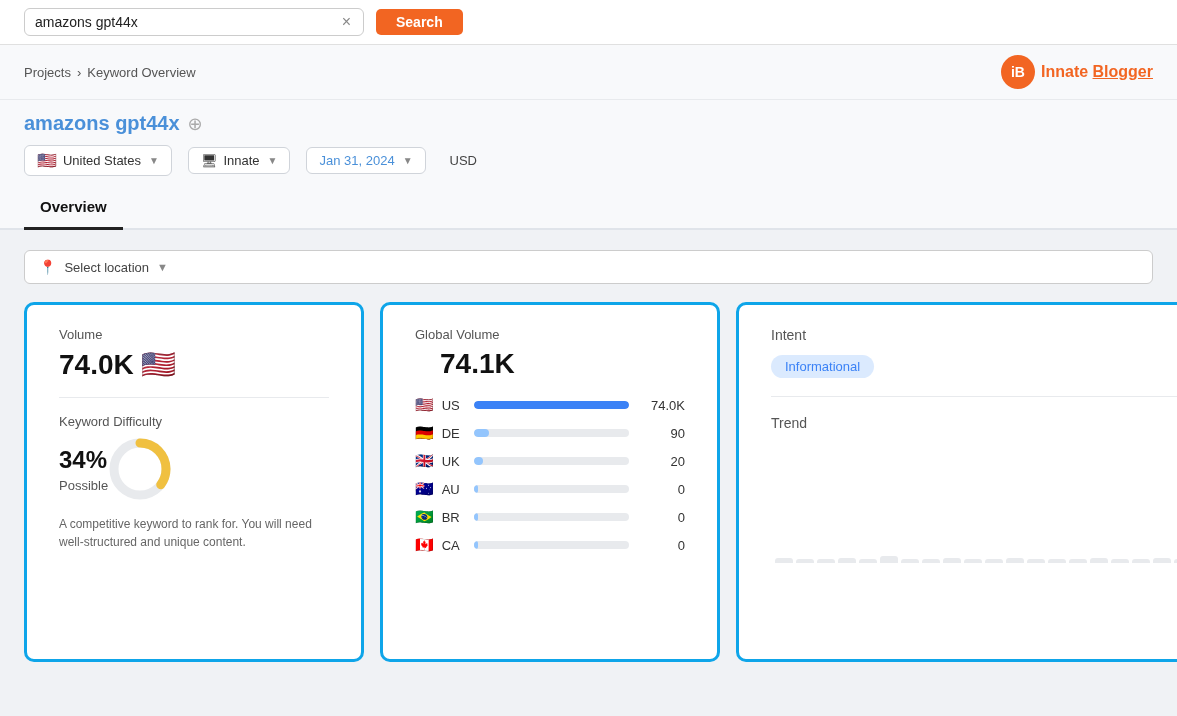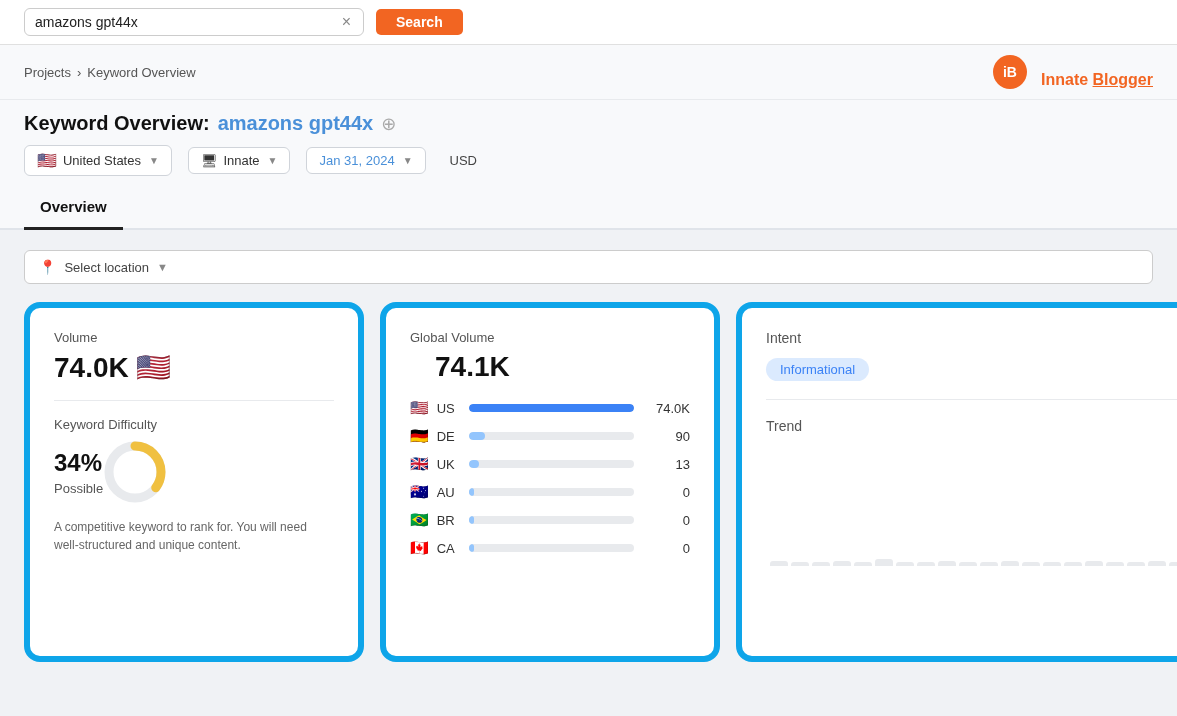--- a/index.html
+++ b/index.html
@@ -9,21 +9,21 @@
     .header { background: #fff; border-bottom: 1px solid #e0e0e0; padding: 8px 24px; display: flex; align-items: center; gap: 12px; }
     .search-box { display: flex; align-items: center; border: 1.5px solid #ccc; border-radius: 6px; padding: 4px 10px; width: 340px; gap: 8px; background: #fff; }
     .search-box input { border: none; outline: none; font-size: 14px; flex: 1; color: #222; }
     .clear-btn { background: none; border: none; cursor: pointer; color: #888; font-size: 16px; padding: 0 2px; }
     .search-btn { background: #f26522; color: #fff; border: none; border-radius: 5px; padding: 5px 20px; font-size: 14px; font-weight: 600; cursor: pointer; }
 
     
     .breadcrumb-bar { background: #f8f9fb; border-bottom: 1px solid #e8eaed; padding: 10px 24px; display: flex; align-items: center; justify-content: space-between; }
     .breadcrumb { display: flex; align-items: center; gap: 6px; font-size: 13px; color: #555; }
     .breadcrumb a { color: #555; text-decoration: none; }
-    .logo-area { display: flex; align-items: flex-end; gap: 14px; }
+    .logo-area { display: flex; align-items: center; gap: 6px; }
     .logo-icon { width: 34px; height: 34px; background: #f26522; border-radius: 50%; display: flex; align-items: center; justify-content: center; color: #fff; font-weight: 900; font-size: 14px; }
     .logo-text { font-size: 16px; font-weight: 500; color: #222; }
     .logo-text span { color: #f26522; font-weight: 700; }
 
     
     .page-header { background: #f8f9fb; padding: 12px 24px 0 24px; }
     .page-title { font-size: 20px; font-weight: 700; color: #111; display: flex; align-items: center; gap: 8px; }
     .page-title .keyword { color: #4a90d9; font-weight: 600; }
     .add-btn { background: none; border: none; cursor: pointer; color: #aaa; font-size: 18px; }
 
@@ -41,21 +41,21 @@
 
     
     .content { padding: 20px 24px; background: #f0f2f5; min-height: 500px; }
     .select-location-btn { display: flex; align-items: center; gap: 8px; border: 1px solid #ccc; background: #fff; border-radius: 6px; padding: 8px 14px; cursor: pointer; font-size: 13px; color: #444; margin-bottom: 18px; }
     .location-icon { font-size: 14px; color: #666; }
 
     
     .cards-row { display: flex; gap: 16px; align-items: flex-start; }
 
     
-    .card { background: #fff; border-radius: 16px; border: 6px solid #0ea5e9; padding: 22px 24px; }
+    .card { background: #fff; border-radius: 10px; border: 3px solid #0ea5e9; padding: 22px 32px; }
     .card-left { flex: 0 0 340px; min-height: 360px; }
     .card-center { flex: 0 0 340px; min-height: 360px; }
     .card-right { flex: 1; min-height: 360px; }
 
     .metric-label { font-size: 13px; color: #555; margin-bottom: 6px; }
     .metric-value { font-size: 28px; font-weight: 700; color: #111; display: flex; align-items: center; gap: 8px; }
     .divider { border: none; border-top: 1px solid #e8eaed; margin: 16px 0; }
 
     
     .donut-section { display: flex; align-items: center; margin-top: 8px; }
@@ -104,21 +104,20 @@
   <div class="logo-area">
     <div class="logo-icon">iB</div>
     <div class="logo-text">
       <span>Innate </span><span style="color:#f26522;font-weight:700;text-decoration:underline;">Blogger</span>
     </div>
   </div>
 </div>
 
 <div class="page-header">
   <div class="page-title">
-    <span>Keyword Overview:</span>
     <span class="keyword">amazons gpt44x</span>
     <button class="add-btn">⊕</button>
   </div>
 </div>
 
 <div class="filters-row">
   <div class="filter-pill">
     <span class="flag">🇺🇸</span>
     <span>United States</span>
     <span class="chevron">▼</span>
@@ -191,21 +190,21 @@
             <div class="bar-fill other" style="width:10%"></div>
           </div>
         <span class="country-val">90</span>
       </div>
       <div class="country-row">
         <span class="country-flag">🇬🇧</span>
         <span class="country-code">UK</span>
         <div class="bar-track">
             <div class="bar-fill other" style="width:6%"></div>
           </div>
-        <span class="country-val">13</span>
+        <span class="country-val">20</span>
       </div>
       <div class="country-row">
         <span class="country-flag">🇦🇺</span>
         <span class="country-code">AU</span>
         <div class="bar-track">
             <div class="bar-fill other" style="width:3%"></div>
           </div>
         <span class="country-val">0</span>
       </div>
       <div class="country-row">

